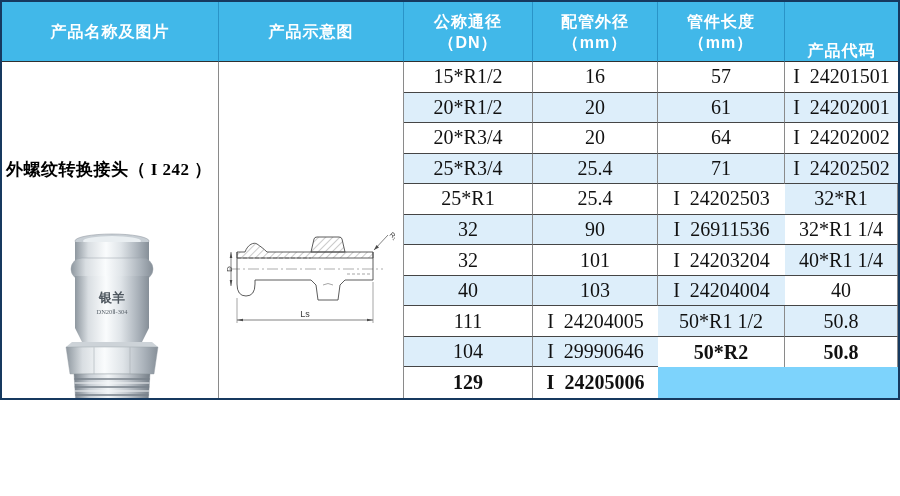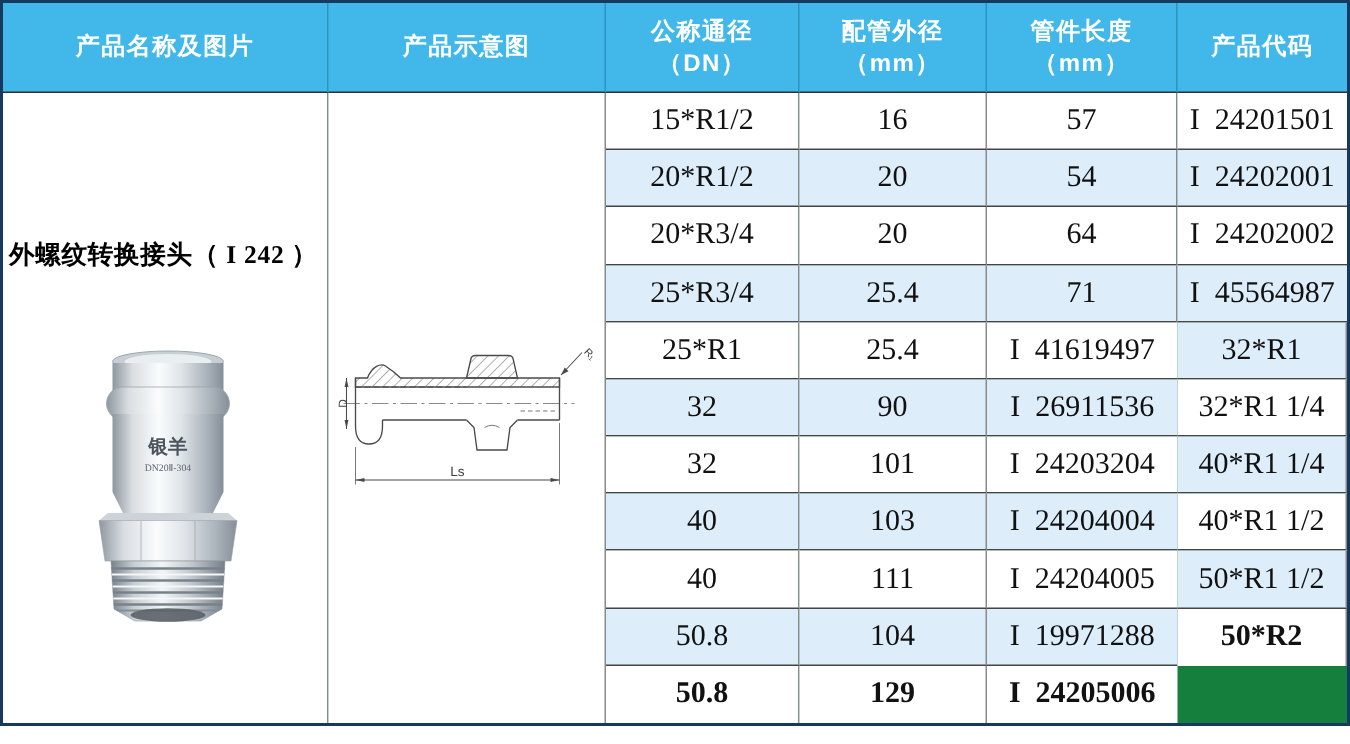--- a/index.html
+++ b/index.html
@@ -1,33 +1,33 @@
 <!DOCTYPE html>
 <html><head>
 <meta charset="utf-8">
 <style>
   html,body{margin:0;padding:0;background:#fff;}
   .sheet{
-    width:900px;height:484px;box-sizing:border-box;
-    border:2px solid #16395f;background:#15803d;
+    width:900px;height:400px;box-sizing:border-box;
+    border:2px solid #16395f;background:#7dd3fc;
     display:grid;
     grid-template-columns:217px 185px 129px 125px 127px 1fr;
     grid-template-rows:60px repeat(11,1fr);
     font-family:"Liberation Serif", serif;
     position:relative;overflow:hidden;
   }
   
   .hc{
     background:#41b8e9;color:#ffffff;
     font-family:"Liberation Sans", sans-serif;font-weight:bold;font-size:16px;
     display:flex;flex-direction:column;align-items:center;justify-content:center;
     border-right:1px solid #2a94c8;border-bottom:1px solid #303030;
     line-height:21px;letter-spacing:1px;
   }
-  .hc:nth-child(6){border-right:none;}
+  .hc:nth-child(6){border-right:none;justify-content:flex-end;}
   
   .bigcell{
     grid-row:2/13;position:relative;background:#fff;
     border-right:1px solid #8a8a8a;
   }
   .bigcell.c1{grid-column:1;}
   .bigcell.c2{grid-column:2;}
   
   .dc{
     display:flex;align-items:center;justify-content:center;
@@ -175,60 +175,59 @@
     </svg>
   </div>
 
   <div class="dc">15*R1/2</div>
   <div class="dc">16</div>
   <div class="dc">57</div>
   <div class="dc code">I  24201501</div>
 
   <div class="dc alt">20*R1/2</div>
   <div class="dc alt">20</div>
-  <div class="dc alt">54</div>
+  <div class="dc alt">61</div>
   <div class="dc alt code">I  24202001</div>
 
   <div class="dc">20*R3/4</div>
   <div class="dc">20</div>
   <div class="dc">64</div>
   <div class="dc code">I  24202002</div>
 
   <div class="dc alt">25*R3/4</div>
   <div class="dc alt">25.4</div>
   <div class="dc alt">71</div>
-  <div class="dc alt code">I  45564987</div>
+  <div class="dc alt code">I  24202502</div>
 
   <div class="dc">25*R1</div>
   <div class="dc">25.4</div>
-  <div class="dc code">I  41619497</div>
+  <div class="dc code">I  24202503</div>
 
   <div class="dc alt">32*R1</div>
   <div class="dc alt">32</div>
   <div class="dc alt">90</div>
   <div class="dc alt code">I  26911536</div>
 
   <div class="dc">32*R1 1/4</div>
   <div class="dc">32</div>
   <div class="dc">101</div>
   <div class="dc code">I  24203204</div>
 
   <div class="dc alt">40*R1 1/4</div>
   <div class="dc alt">40</div>
   <div class="dc alt">103</div>
   <div class="dc alt code">I  24204004</div>
 
-  <div class="dc">40*R1 1/2</div>
   <div class="dc">40</div>
   <div class="dc">111</div>
   <div class="dc code">I  24204005</div>
 
   <div class="dc alt">50*R1 1/2</div>
   <div class="dc alt">50.8</div>
   <div class="dc alt">104</div>
-  <div class="dc alt code">I  19971288</div>
+  <div class="dc alt code">I  29990646</div>
 
   <div class="dc">50*R2</div>
   <div class="dc">50.8</div>
   <div class="dc">129</div>
   <div class="dc code">I  24205006</div>
 
 </div>
 
 </body></html>

